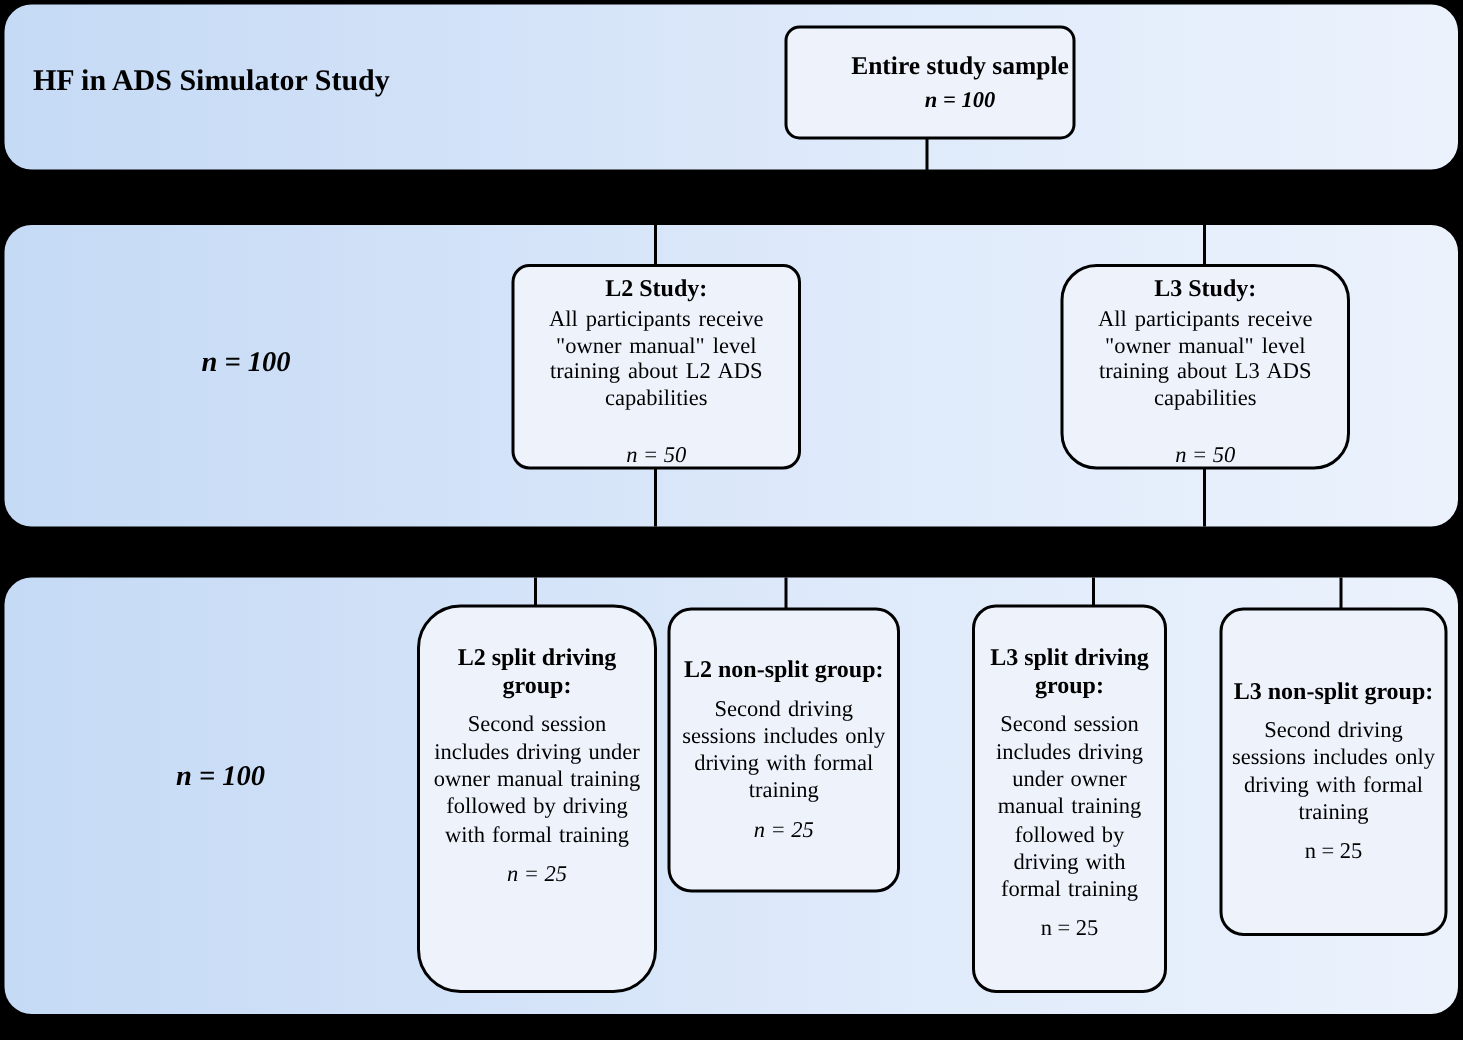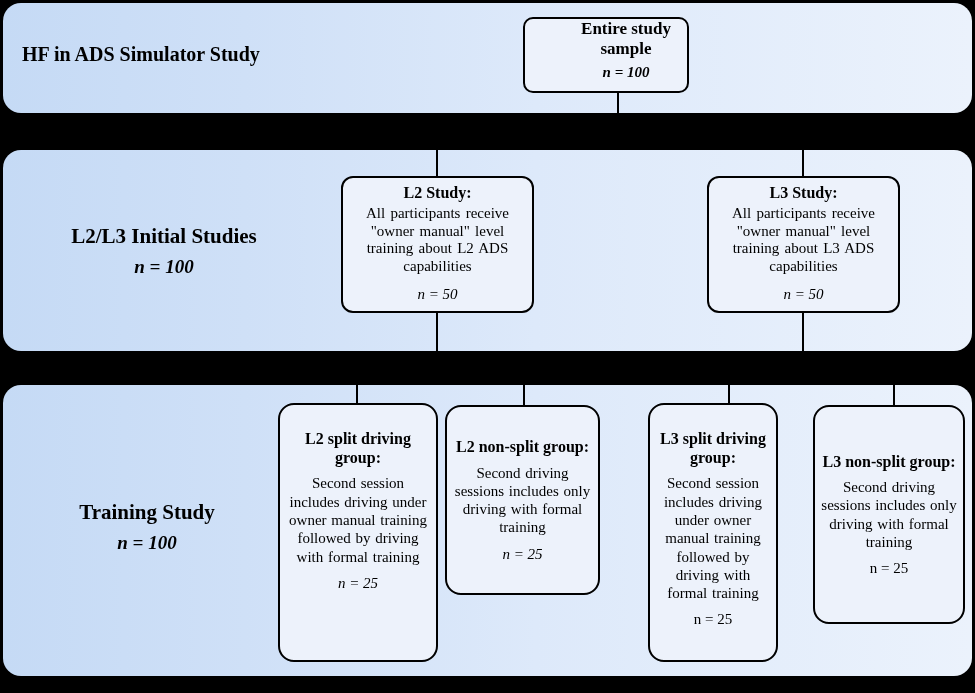--- a/index.html
+++ b/index.html
@@ -36,52 +36,53 @@
     background: #edf2fb;
     border: 2px solid #000000;
     box-sizing: border-box;
     text-align: center;
     display: flex;
     flex-direction: column;
     align-items: center;
     color: #000000;
   }
   .node-entire {
-    left: 523px; top: 17px; width: 166px; height: 76px;
+    left: 523px; top: 17px; width: 194px; height: 76px;
     border-radius: 10px;
+    justify-content: center;
     gap: 5px;
     padding-left: 40px;
   }
   .node-entire .node-title { font-size: 17px; font-weight: bold; }
   .node-entire .node-n { font-size: 15px; font-weight: bold; font-style: italic; }
 
   .node-study {
     top: 176px; width: 193px; height: 137px;
     border-radius: 12px;
     justify-content: flex-start;
     padding: 6px 20px;
     gap: 3px;
   }
   .node-l2-study { left: 341px; }
-  .node-l3-study { left: 707px; }
+  .node-l3-study { left: 707px; border-radius: 24px; }
   .node-study .node-title { font-size: 16px; font-weight: bold; }
   .node-study .node-body { font-size: 15px; line-height: 1.17; word-spacing: 1.5px; }
-  .node-study .node-n { font-size: 15px; font-style: italic; margin-top: 8px; }
+  .node-study .node-n { font-size: 15px; font-style: italic; margin-top: 18px; }
 
   .node-group {
     border-radius: 16px;
     padding: 8px 5px;
     gap: 7px;
   }
   .node-group .node-title { font-size: 16px; font-weight: bold; line-height: 1.2; }
   .node-group .node-body { font-size: 15px; line-height: 1.22; word-spacing: 1px; }
   .node-group .node-n { font-size: 15px; font-style: italic; margin-top: 2px; }
   .node-group .node-n.upright { font-style: normal; }
 
-  .node-l2-split    { left: 278px; top: 403px; width: 160px; height: 259px; justify-content: flex-start; padding-top: 24px; }
+  .node-l2-split    { left: 278px; top: 403px; width: 160px; height: 259px; justify-content: flex-start; padding-top: 24px; border-radius: 29px; }
   .node-l2-nonsplit { left: 445px; top: 405px; width: 155px; height: 190px; justify-content: center; }
   .node-l3-split    { left: 648px; top: 403px; width: 130px; height: 259px; justify-content: flex-start; padding-top: 24px; }
   .node-l3-nonsplit { left: 813px; top: 405px; width: 152px; height: 219px; justify-content: center; }
 
   .band-label-1 {
     position: absolute;
     left: 22px; top: 43px;
     font-size: 20px;
     font-weight: bold;
     color: #000000;
@@ -117,26 +118,24 @@
 <div class="vline" style="left:802px; top:150px; height:28px;"></div>
 <div class="vline" style="left:802px; top:311px; height:40px;"></div>
 <div class="vline" style="left:356px; top:385px; height:20px;"></div>
 <div class="vline" style="left:523px; top:385px; height:22px;"></div>
 <div class="vline" style="left:728px; top:385px; height:20px;"></div>
 <div class="vline" style="left:893px; top:385px; height:22px;"></div>
 
 <div class="band-label-1">HF in ADS Simulator Study</div>
 
 <div class="band-label-block band-label-block-2">
-  <div class="band-label">L2/L3 Initial Studies</div>
   <div class="band-n">n = 100</div>
 </div>
 
 <div class="band-label-block band-label-block-3">
-  <div class="band-label">Training Study</div>
   <div class="band-n">n = 100</div>
 </div>
 
 <div class="node node-entire">
   <div class="node-title">Entire study sample</div>
   <div class="node-n">n = 100</div>
 </div>
 
 <div class="node node-study node-l2-study">
   <div class="node-title">L2 Study:</div>

